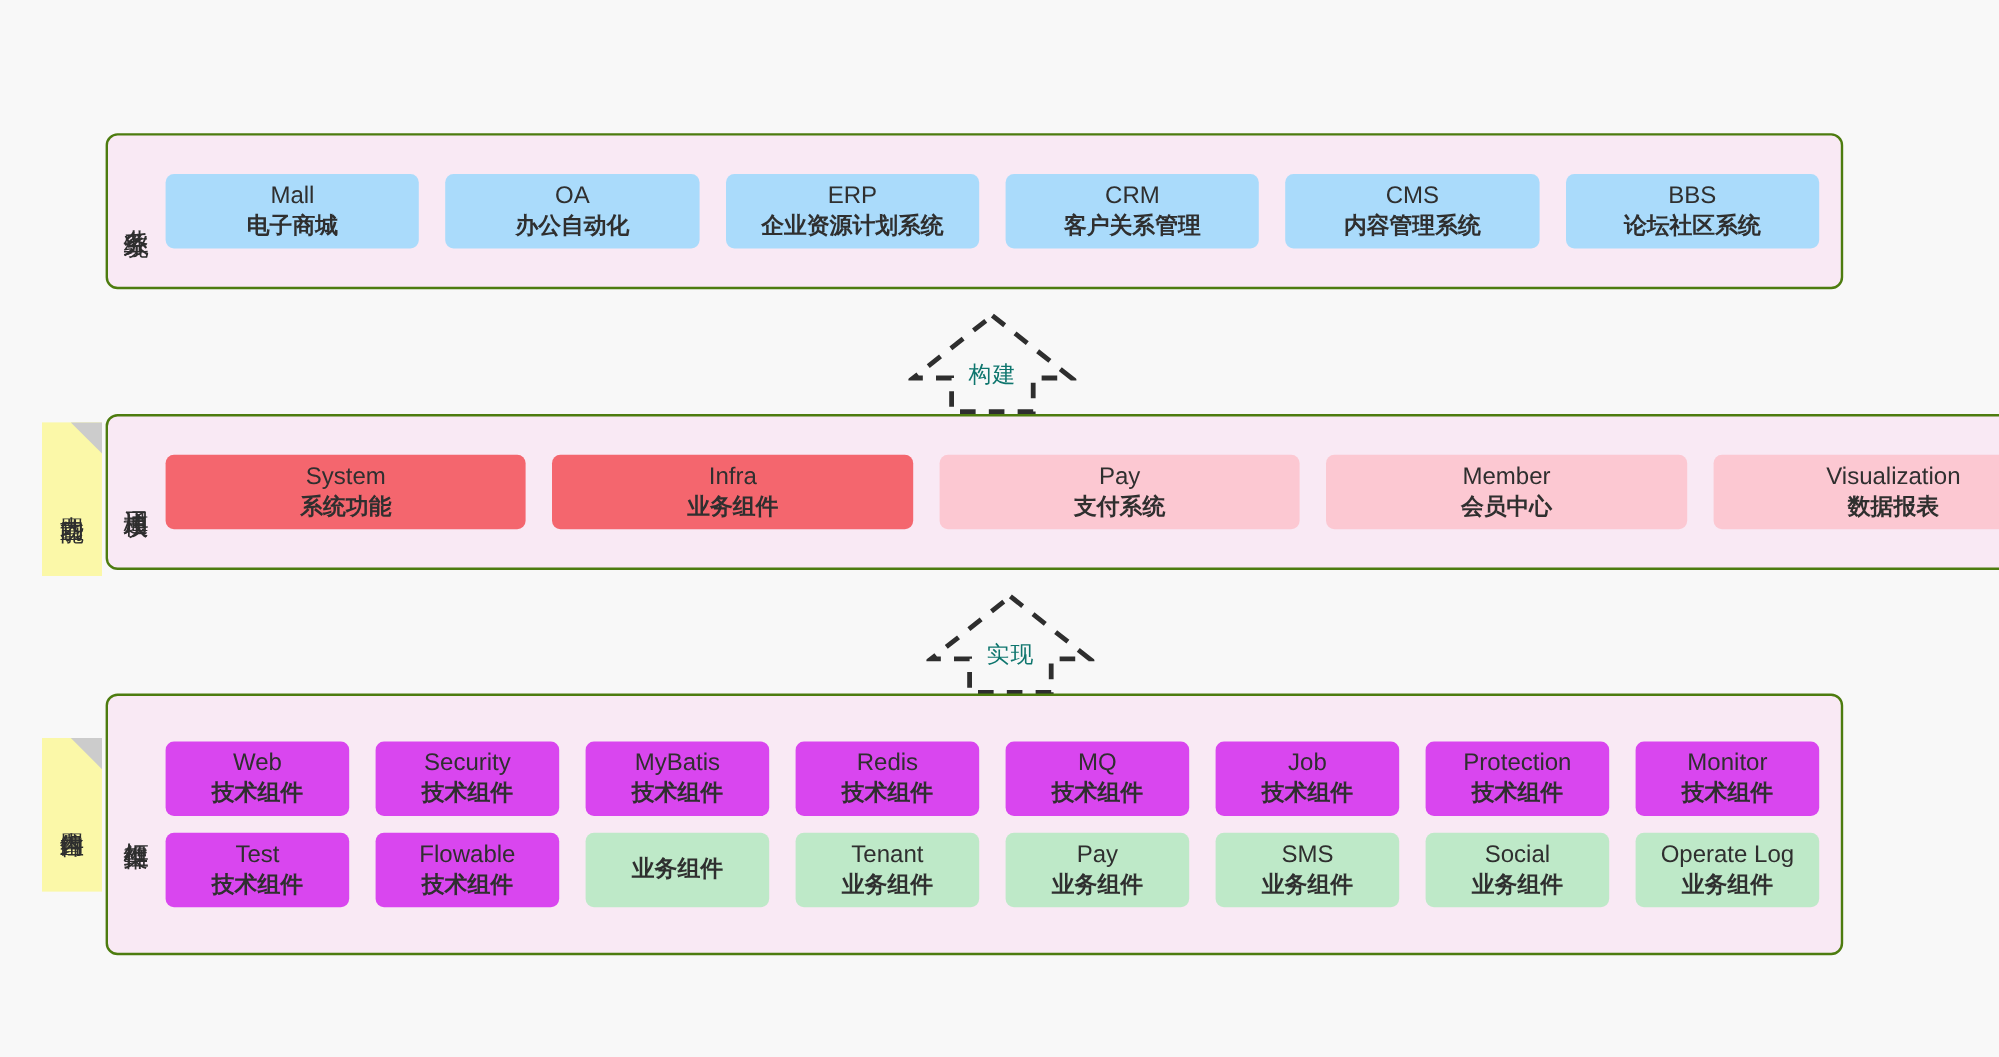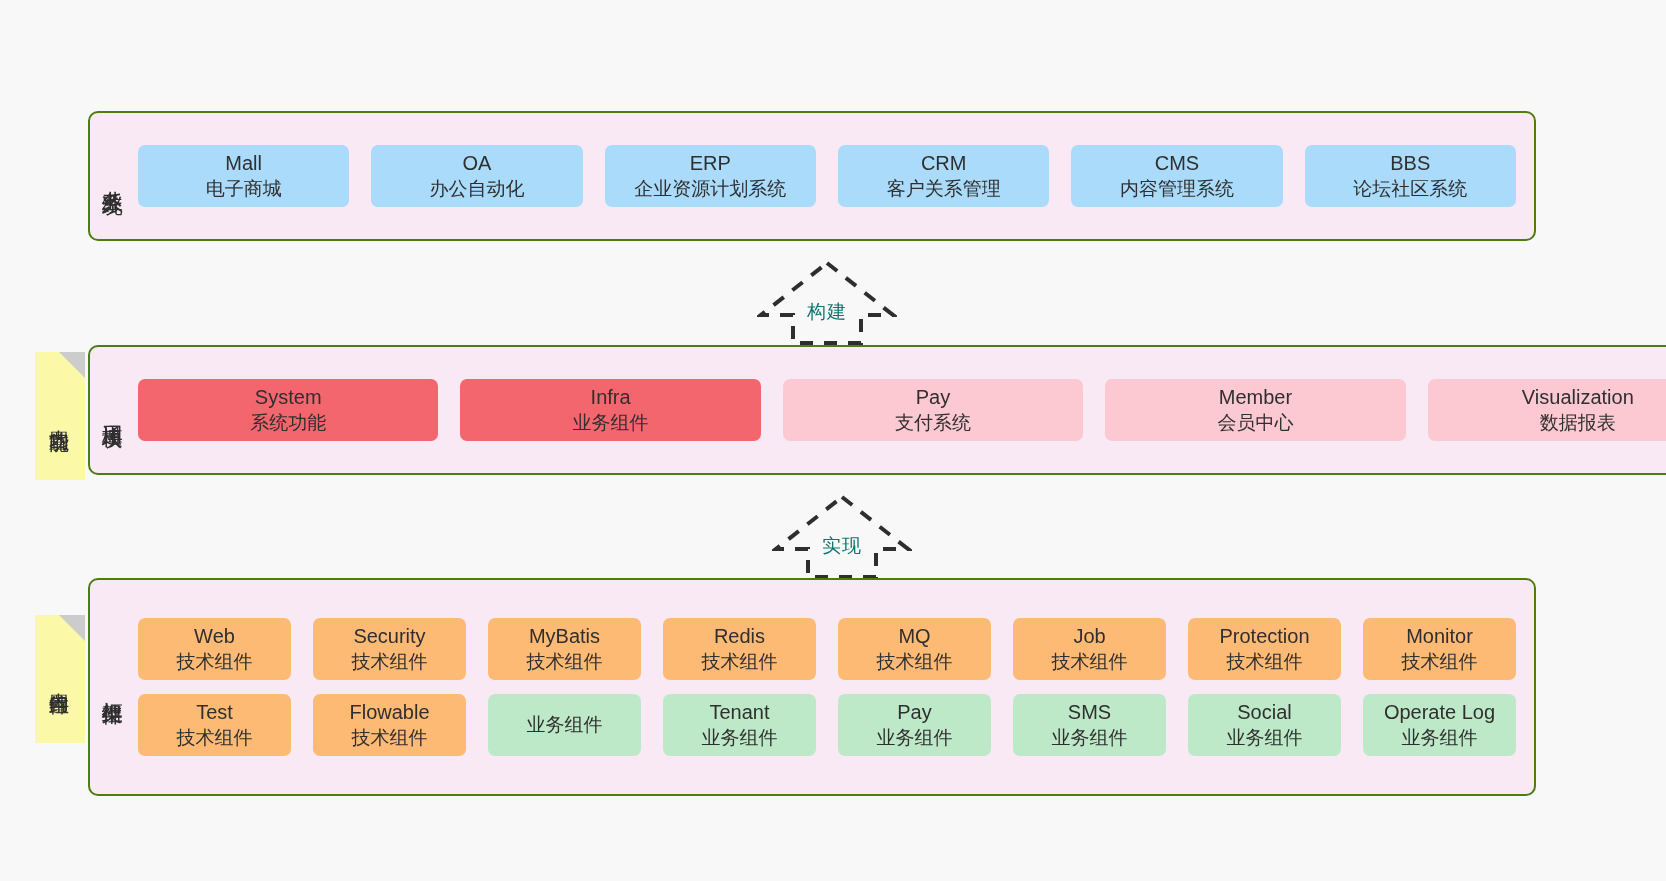--- a/index.html
+++ b/index.html
@@ -74,29 +74,30 @@
     text-align: center;
     color: #2f2f2f;
     padding: 6px 4px;
     line-height: 1.28;
   }
   .node .en {
     font-size: 20px;
   }
   .node .cn {
     font-size: 19px;
+    font-weight: bold;
   }
   .node.multiline .en {
     line-height: 1.16;
   }
 
   .h-blue   { background: #aadbfb; }
   .h-red    { background: #f4666e; }
   .h-pink   { background: #fcc8d2; }
-  .h-green  { background: #fdba74; }
+  .h-green  { background: #d946ef; }
   .h-lgreen { background: #bee9c8; }
 
   
   .sticky {
     position: absolute;
     box-sizing: border-box;
     background: #fbf8a8;
     display: flex;
     align-items: center;
     justify-content: center;

